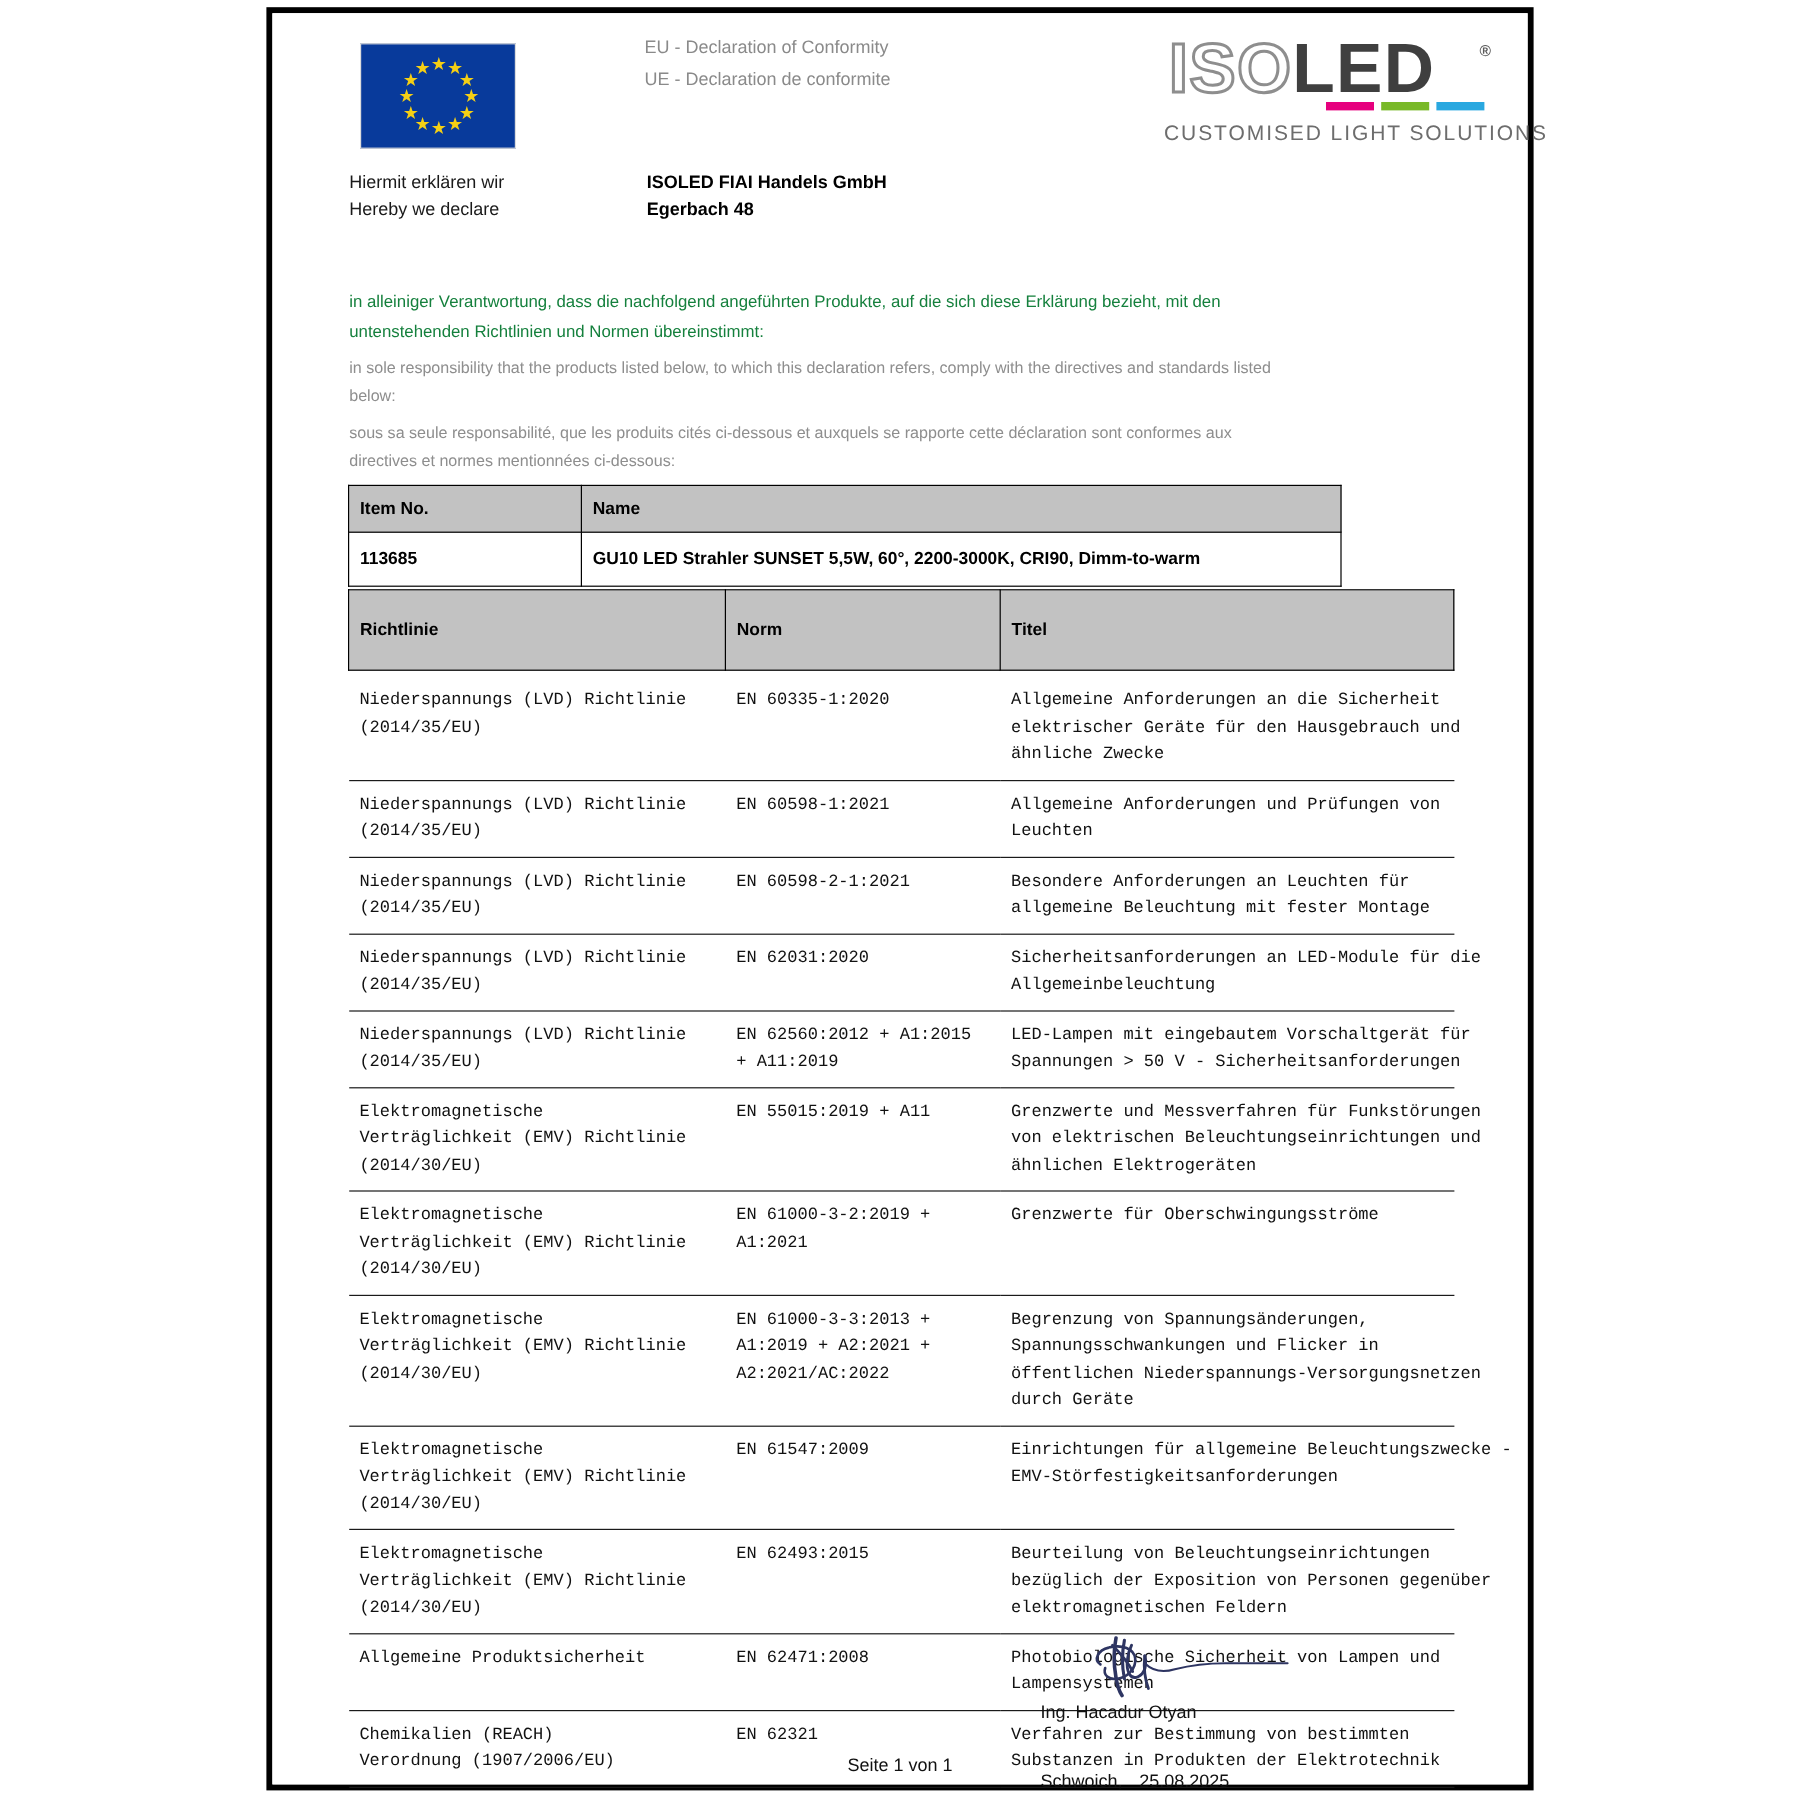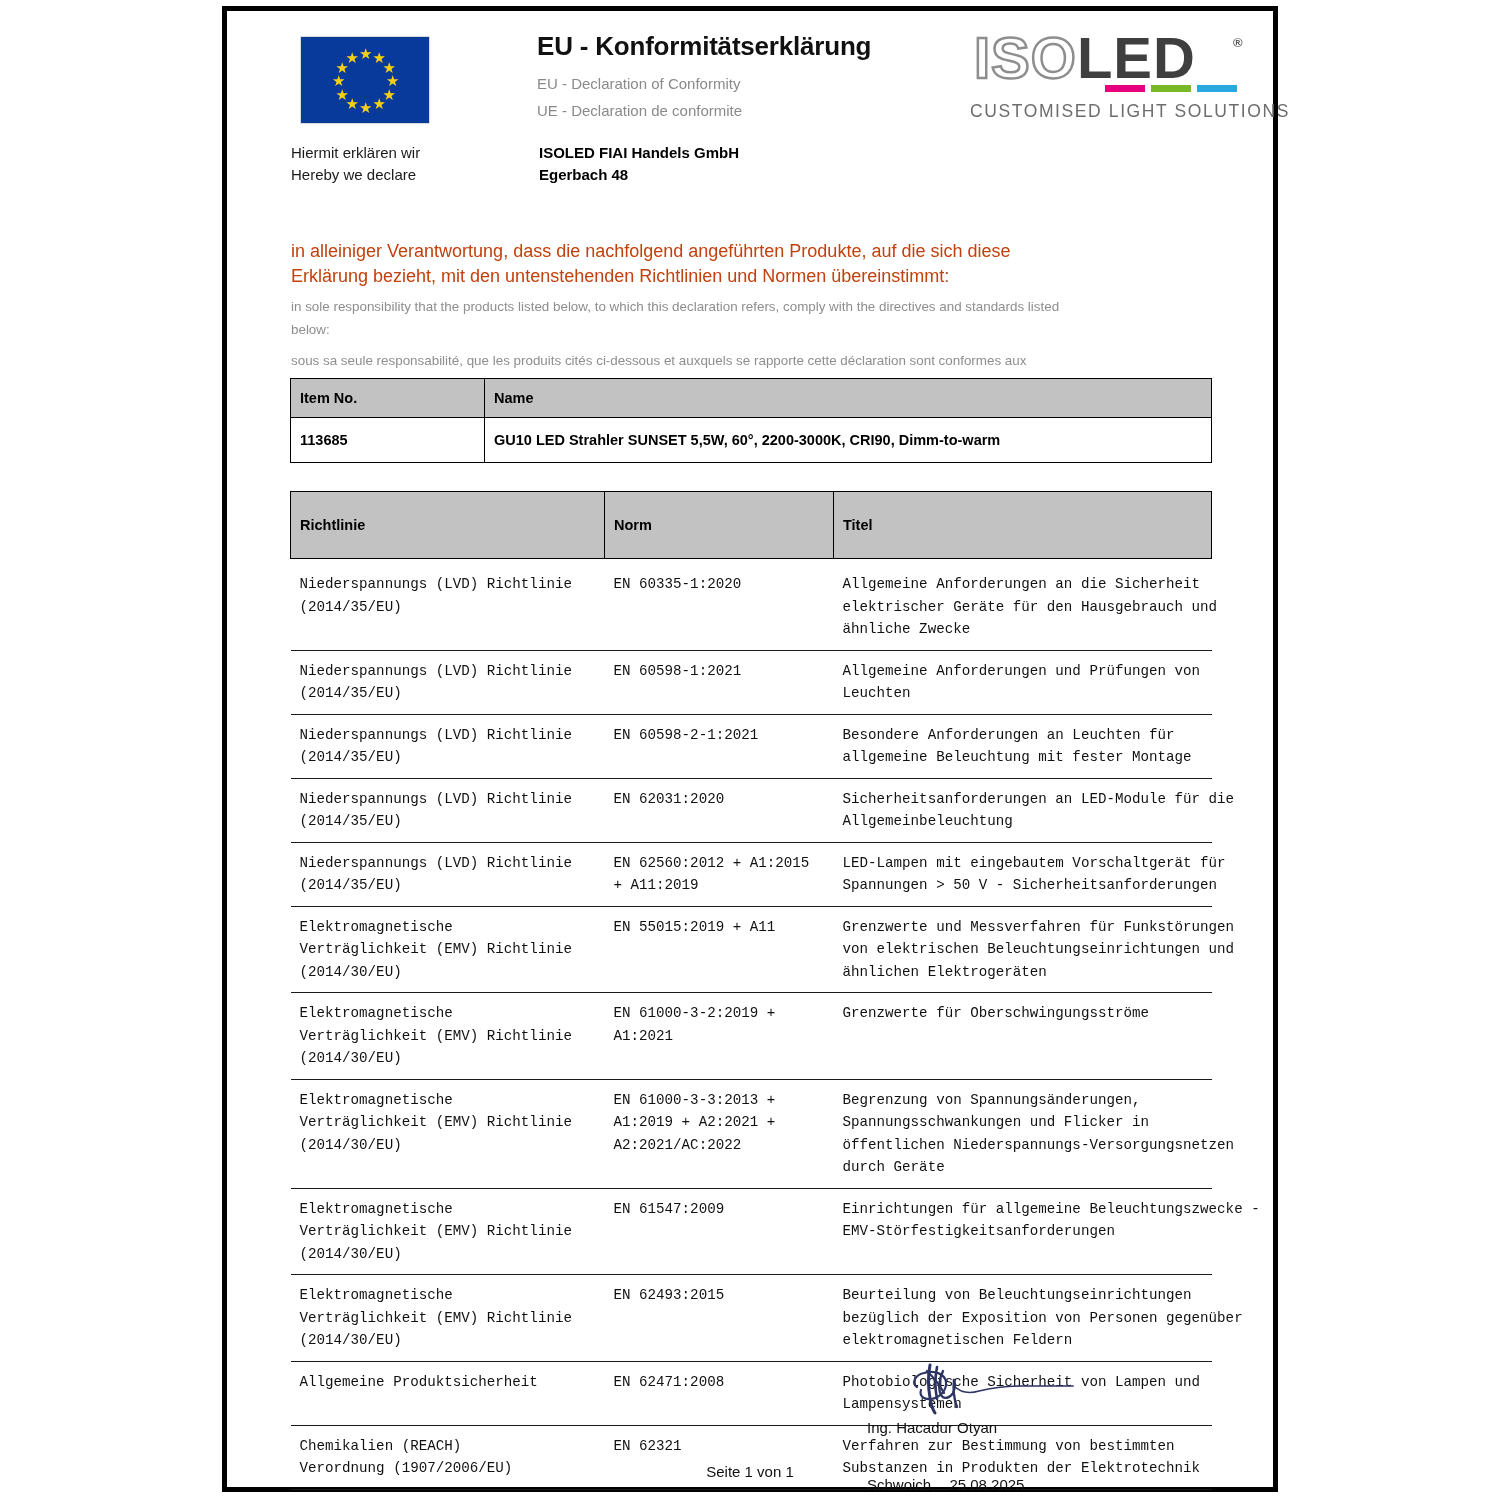--- a/index.html
+++ b/index.html
@@ -180,39 +180,39 @@
   }
 
   
   .resp {
     position: absolute;
     left: 64px;
     top: 228px;
     width: 770px;
   }
   .resp-de {
-    font-size: 18px;
-    color: #c2410c;
+    font-size: 14px;
+    color: #15803d;
     line-height: 25px;
     margin: 0 0 6px 0;
   }
   .resp-en, .resp-fr {
     font-size: 13.4px;
     color: #8e8e8e;
     line-height: 23px;
     margin: 0 0 3px 0;
   }
   .resp-fr { margin-top: 8px; }
 
   
   .product-table {
     position: absolute;
     left: 63px;
-    top: 367px;
-    width: 922px;
+    top: 393px;
+    width: 828px;
     border-collapse: collapse;
     table-layout: fixed;
     font-size: 14.5px;
   }
   .product-table th,
   .product-table td {
     border: 1.6px solid #000000;
     padding: 6px 9px;
     text-align: left;
     vertical-align: middle;
@@ -332,21 +332,20 @@
           <span class="eu-star" style="left: 78.5px; top: 67.3827px;"></span>
           <span class="eu-star" style="left: 65px; top: 71px;"></span>
           <span class="eu-star" style="left: 51.5px; top: 67.3827px;"></span>
           <span class="eu-star" style="left: 41.6173px; top: 57.5px;"></span>
           <span class="eu-star" style="left: 38px; top: 44px;"></span>
           <span class="eu-star" style="left: 41.6173px; top: 30.5px;"></span>
           <span class="eu-star" style="left: 51.5px; top: 20.6173px;"></span>
         </div>
 
       <div class="title-block">
-        <div class="doc-title">EU - Konformitätserklärung</div>
         <div class="doc-sub">EU - Declaration of Conformity</div>
         <div class="doc-sub">UE - Declaration de conformite</div>
       </div>
 
       <div class="logo">
         <div class="logo-word"><span class="logo-iso">ISO</span><span class="logo-led">LED</span></div>
         <div class="logo-r">®</div>
         <div class="logo-bars">
           <div class="bar bar-pink"></div>
           <div class="bar bar-green"></div>

